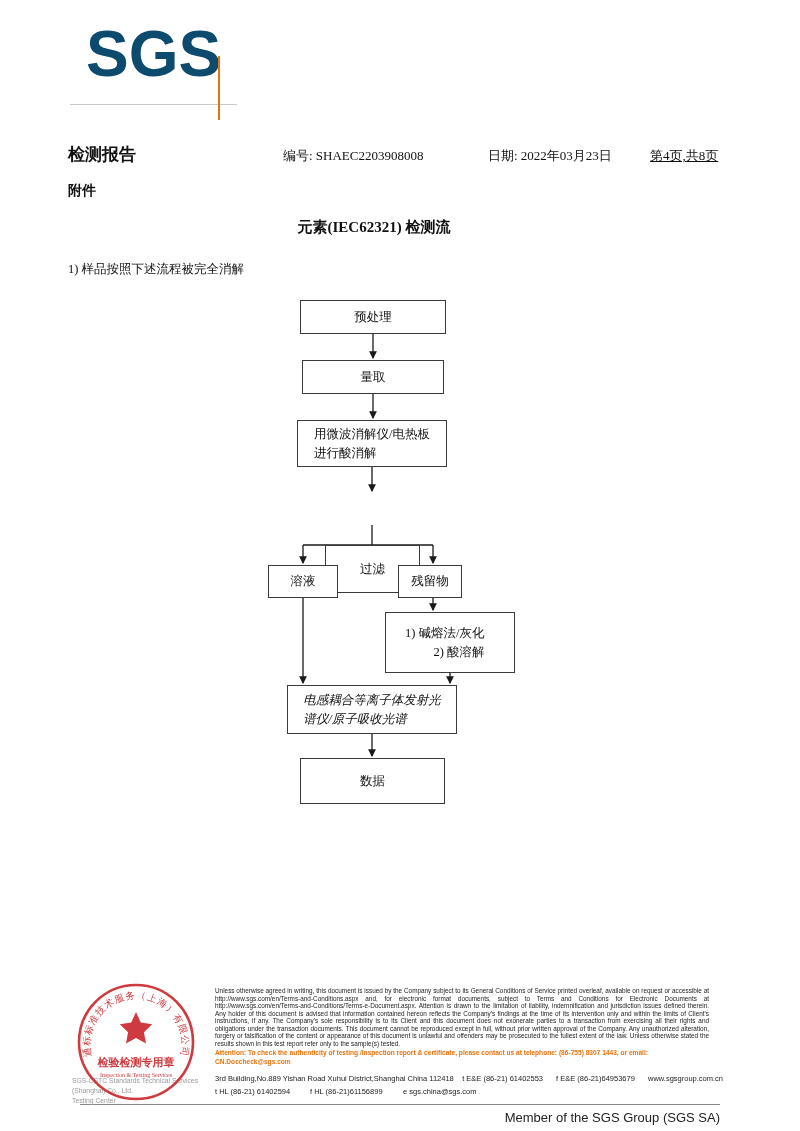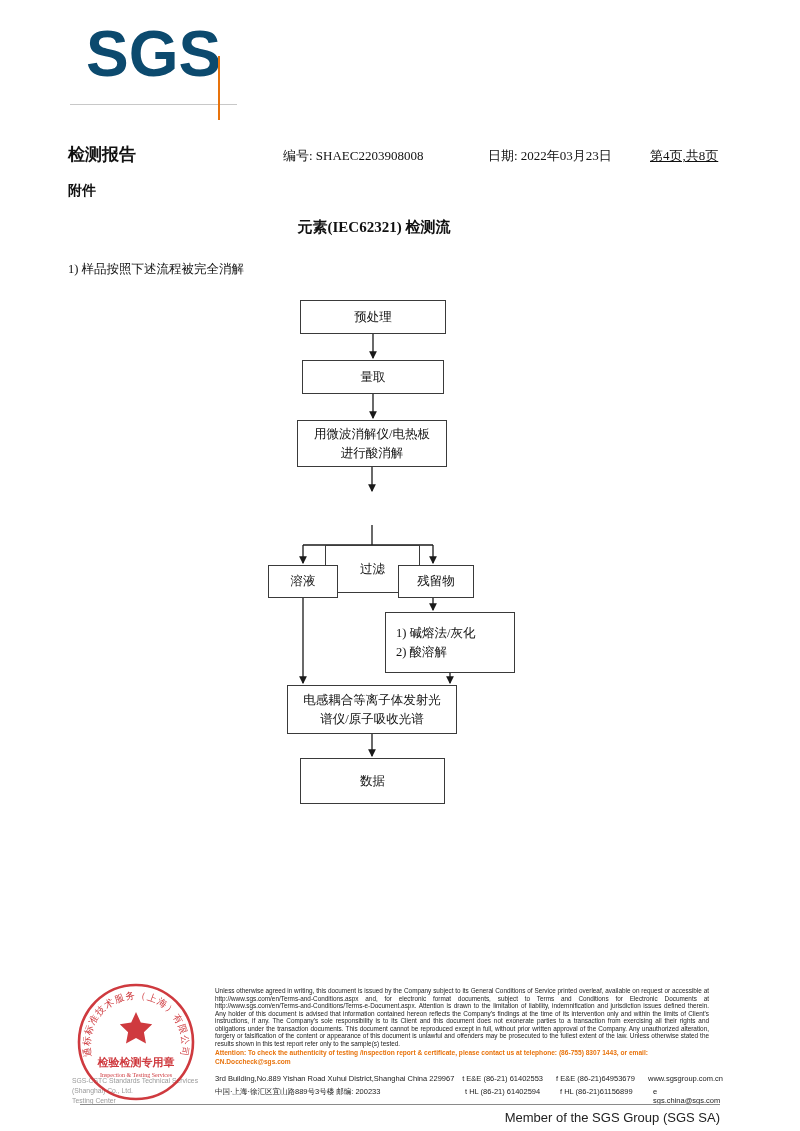--- a/index.html
+++ b/index.html
@@ -19,31 +19,31 @@
   .report-no    { left:283px; top:147px; font-size:13px; }
   .report-date  { left:488px; top:147px; font-size:13px; }
   .report-page  { left:650px; top:147px; font-size:13px;text-decoration:underline; }
   .attachment   { left:68px; top:182px; font-size:14px; font-weight:bold; }
   .section-title{ left:0; top:218px; width:748px; text-align:center; font-size:15px; font-weight:bold; }
   .step-intro   { left:68px; top:261px; font-size:12.5px; }
 
   
   .fc-svg { left:0; top:0; width:800px; height:1131px; pointer-events:none; }
   .fc-box { position:absolute; border:1px solid #3a3a3a; background:#fff; z-index:2;
-            display:flex; align-items:center; justify-content:center; text-align:center;
+            display:flex; align-items:center; justify-content:center; 
             font-size:12.5px; line-height:1.45; white-space:pre-line; }
   .box-pre      { left:300px; top:300px; width:146px; height:34px; }
   .box-measure  { left:302px; top:360px; width:142px; height:34px; }
   .box-digest   { left:297px; top:420px; width:150px; height:47px; }
   .box-filter   { left:325px; top:507px; width:95px;  height:48px;margin-top:38px; }
   .box-solution { left:268px; top:565px; width:70px;  height:33px; }
-  .box-residue  { left:398px; top:565px; width:76px;  height:33px; }
+  .box-residue  { left:398px; top:565px; width:64px;  height:33px; }
   .box-alkali   { left:385px; top:612px; width:130px; height:61px;
-                  justify-content:flex-start; text-align:left; padding-left:10px; }
-  .box-icp      { left:287px; top:685px; width:170px; height:49px; }
+                  justify-content:flex-start; text-align:right; padding-left:19px; }
+  .box-icp      { left:287px; top:685px; width:170px; height:49px;font-style:italic; }
   .box-data     { left:300px; top:758px; width:145px; height:46px; }
 
   
   .company-gray { left:72px; top:1076px; width:160px; font-family:"Liberation Sans",sans-serif;
                   font-size:6.8px; color:#9a9a9a; line-height:1.5; z-index:1; }
   .stamp-svg { left:66px; top:976px; width:140px; height:140px; z-index:3; opacity:.92; }
 
   .legal-block { left:215px; top:987px; width:494px; }
   .disclaimer { font-family:"Liberation Sans",sans-serif; font-size:6.4px; line-height:1.18;
                 text-align:justify; color:#222; }
@@ -132,27 +132,26 @@
     <text x="70" y="101" text-anchor="middle" font-size="6" fill="#cb2a2f">Inspection &amp; Testing Services</text>
   </svg>
 
   <div class="abs legal-block">
     <p class="disclaimer">Unless otherwise agreed in writing, this document is issued by the Company subject to its General Conditions of Service printed overleaf, available on request or accessible at http://www.sgs.com/en/Terms-and-Conditions.aspx and, for electronic format documents, subject to Terms and Conditions for Electronic Documents at http://www.sgs.com/en/Terms-and-Conditions/Terms-e-Document.aspx. Attention is drawn to the limitation of liability, indemnification and jurisdiction issues defined therein. Any holder of this document is advised that information contained hereon reflects the Company's findings at the time of its intervention only and within the limits of Client's instructions, if any. The Company's sole responsibility is to its Client and this document does not exonerate parties to a transaction from exercising all their rights and obligations under the transaction documents. This document cannot be reproduced except in full, without prior written approval of the Company. Any unauthorized alteration, forgery or falsification of the content or appearance of this document is unlawful and offenders may be prosecuted to the fullest extent of the law. Unless otherwise stated the results shown in this test report refer only to the sample(s) tested.</p>
     <p class="attention">Attention: To check the authenticity of testing /inspection report &amp; certificate, please contact us at telephone: (86-755) 8307 1443, or email: CN.Doccheck@sgs.com</p>
   </div>
 
   <div class="abs addr-rows">
     <div class="addr-row">
-      <span class="addr-col1">3rd Building,No.889 Yishan Road Xuhui District,Shanghai China   229967</span>
+      <span class="addr-col1">3rd Building,No.889 Yishan Road Xuhui District,Shanghai China   112418</span>
       <span class="addr-col2">t E&amp;E (86-21) 61402553</span>
       <span class="addr-col3">f E&amp;E (86-21)64953679</span>
       <span class="addr-col4">www.sgsgroup.com.cn</span>
     </div>
     <div class="addr-row">
-      <span class="addr-col1">中国·上海·徐汇区宜山路889号3号楼   邮编: 200233</span>
       <span class="addr-col2">t HL (86-21) 61402594</span>
       <span class="addr-col3">f HL (86-21)61156899</span>
       <span class="addr-col4">e  sgs.china@sgs.com</span>
     </div>
   </div>
 
   <div class="abs member-hr"></div>
   <div class="abs member-line">Member of the SGS Group (SGS SA)</div>
 
 </div>

